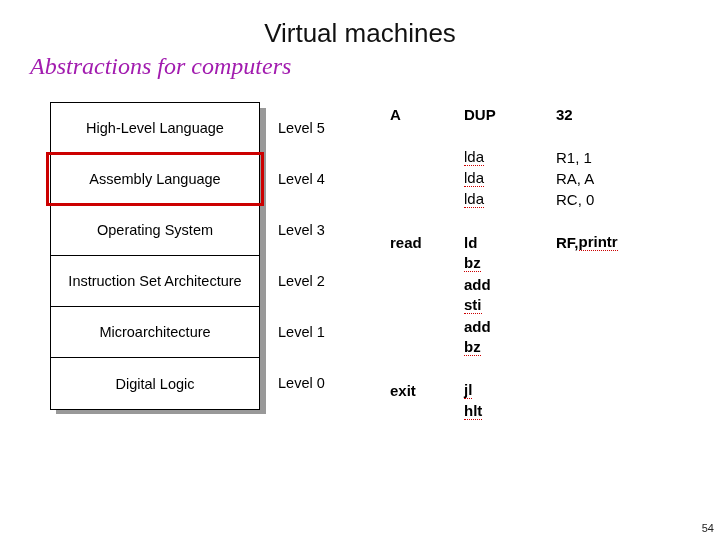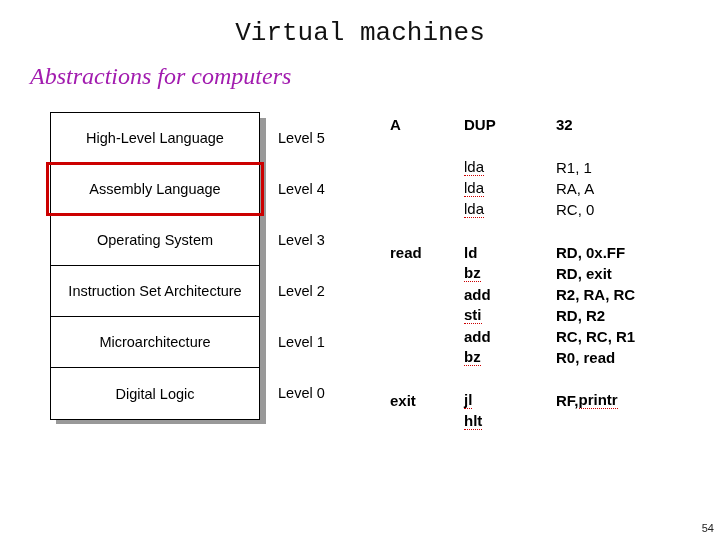--- a/index.html
+++ b/index.html
@@ -1,18 +1,18 @@
 <!DOCTYPE html>
 <html><head>
 <meta charset="utf-8">
 <style>
   * { box-sizing: border-box; margin: 0; padding: 0; }
   html, body { width: 720px; height: 540px; background: #fff; font-family: Arial, Helvetica, sans-serif; overflow: hidden; }
   .slide { width: 720px; height: 540px; position: relative; padding: 18px 30px 0 30px; }
-  .title { font-family: Liberation Mono, monospace; font-size: 26px; color: #111; text-align: center; margin-bottom: 15px; }
+  .title { font-family: Liberation Sans, sans-serif; font-size: 26px; color: #111; text-align: center; margin-bottom: 4px; }
   .subtitle { font-family: "Comic Sans MS", "Comic Sans", cursive; font-size: 24px; color: #a21caf; text-align: left; margin-bottom: 22px; font-style: italic; }
   .body { display: flex; flex-direction: row; align-items: flex-start; padding-left: 20px; }
   .left { width: 340px; position: relative; }
   .shadow-box { position: absolute; top: 6px; left: 6px; width: 210px; height: 306px; background: #999; }
   .table { position: relative; width: 210px; border: 1px solid #000; background: #fff; }
   .row { height: 51px; border-bottom: 1px solid #000; display: flex; align-items: center; justify-content: center; padding: 0 6px; text-align: center; font-size: 14.5px; }
   .row:last-child { border-bottom: none; }
   .highlight { position: absolute; border: 3px solid #c00; top: 50px; left: -4px; width: 218px; height: 54px; pointer-events: none; }
   .levels { position: absolute; left: 228px; top: 0; }
   .level-label { height: 51px; display: flex; align-items: center; font-size: 14.5px; text-align: center; }
@@ -120,28 +120,20 @@
       <div class="col-c">
         <div class="code-block">
           <div class="code-line bold">32</div>
         </div>
         <div class="code-block">
           <div class="code-line">R1, 1</div>
           <div class="code-line">RA, A</div>
           <div class="code-line">RC, 0</div>
         </div>
         <div class="code-block">
-          <div class="code-line bold">RD, 0x.FF</div>
-          <div class="code-line bold">RD, exit</div>
-          <div class="code-line bold">R2, RA, RC</div>
-          <div class="code-line bold">RD, R2</div>
-          <div class="code-line bold">RC, RC, R1</div>
-          <div class="code-line bold">R0, read</div>
-        </div>
-        <div class="code-block">
           <div class="code-line bold">RF, <span class="dotted">printr</span></div>
         </div>
       </div>
     </div>
   </div>
 
   <div class="page-num">54</div>
 </div>
 
 </body></html>

